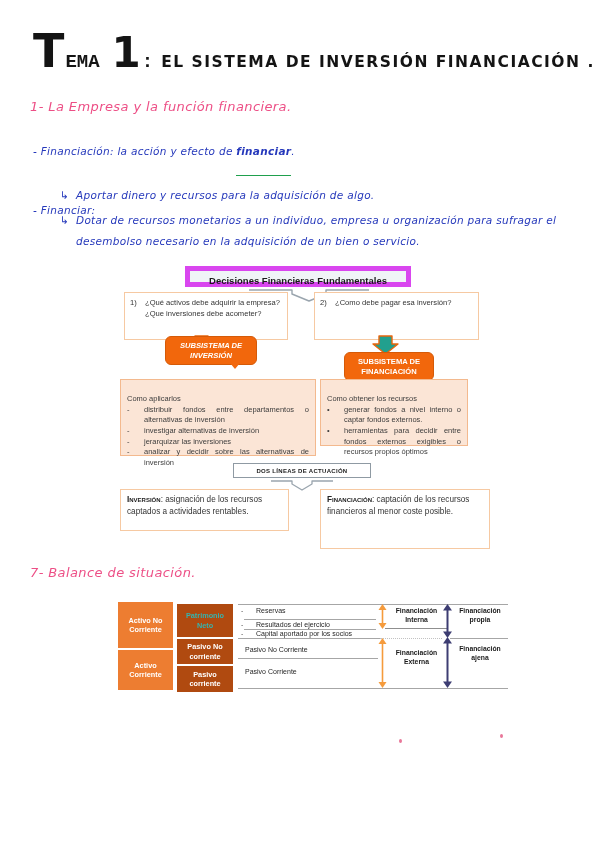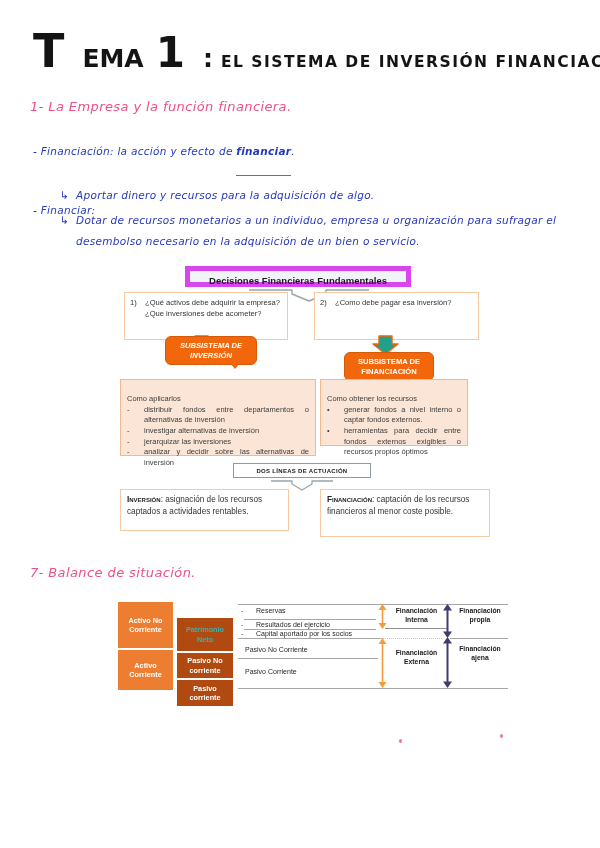--- a/index.html
+++ b/index.html
@@ -7,21 +7,21 @@
   .page {
     position:relative; width:600px; height:848px; margin:0 auto;
     background:#fff; overflow:hidden;
     font-family:"Liberation Sans", sans-serif; color:#1a1a1a;
   }
   
   .hw { font-family:"DejaVu Sans", sans-serif; }
   .title { position:absolute; left:33px; top:28px; display:flex; align-items:baseline; white-space:nowrap; color:#141414; }
   .t-big  { font-size:46px; font-weight:600; line-height:1; }
   .t-one  { margin-left:12px; font-size:42px; }
-  .t-med  { font-size:25px; font-weight:600; margin-left:18px; }
+  .t-med  { font-size:19px; font-weight:600; margin-left:1px;font-family:Liberation Mono, monospace; }
   .t-rest { font-size:15.5px; font-weight:600; letter-spacing:1.5px; margin-left:8px; }
   .hw-pink { position:absolute; color:var(--ink-pink,#ED4F86); font-style:italic; font-size:13px; letter-spacing:.4px; }
   .hw-blue { position:absolute; color:var(--ink-blue,#2538BB); font-style:italic; font-size:10.5px; letter-spacing:.3px; }
   .hw-underline-green { border-bottom:1.7px solid var(--ink-green,#1FA04D); padding-bottom:18px;font-weight:bold; }
   .hw-wrap { width:502px; line-height:21px; }
   .hw-indent { display:flex; }
   .hw-indent .arr { width:16px; flex:0 0 16px; }
   
   .box { position:absolute; background:#fff; }
   .d1-header { left:185px; top:266px; width:226px; height:21px; line-height:20px;
@@ -45,28 +45,28 @@
     font-size:7.5px; color:#3d3d3d; padding:14px 6px; line-height:1.42; }
   .cb1 { left:120px; top:379px; width:196px; height:77px; }
   .cb2 { left:320px; top:379px; width:148px; height:67px; }
   .li-row { display:flex; text-align:justify; }
   .li-row .mk { width:17px; flex:0 0 17px; }
   .banner { left:233px; top:463px; width:138px; height:15px; line-height:14px;
     border:1px solid #8f9aa3; text-align:center; font-weight:bold; font-size:6px; letter-spacing:.3px; }
   .res-box { position:absolute; border:1px solid #f6c9a2; padding:4px 6px; font-size:8.2px;
     color:#333; line-height:1.45; }
   .res1 { left:120px; top:489px; width:169px; height:42px; }
-  .res2 { left:320px; top:489px; width:170px; height:48px; }
+  .res2 { left:320px; top:489px; width:170px; height:60px; }
   .lead { font-variant:small-caps; font-weight:bold; color:#222; }
   
   .bal { position:absolute; left:118px; top:600px; width:390px; height:95px; }
   .col { position:absolute; display:flex; flex-direction:column; }
   .col-assets { left:0; top:2px; width:55px; height:88px;border-radius:6px; }
   .col-assets .cell { background:var(--table-orange,#ED7D31); }
-  .col-liab { left:59px; top:18px; width:56px; height:88px;border-radius:22px; }
+  .col-liab { left:59px; top:4px; width:56px; height:88px;border-radius:22px; }
   .col-liab .cell { background:var(--table-rust,#B04A10); }
   .cell { display:flex; align-items:center; justify-content:center; text-align:center;
     color:#fff; font-weight:bold; font-size:7.3px; line-height:1.3; border-bottom:2px solid #fff; }
   .cell:last-child { border-bottom:none; }
   .cell.teal { color:var(--patrimonio-teal,#35B3AE); }
   .detail { position:absolute; left:120px; top:0; width:270px; height:95px; font-size:7px; color:#262626; }
   .hline { position:absolute; height:1px; background:#a6a6a6; }
   .dline { position:absolute; height:0; border-top:1px dotted #c2c2c2; }
   .d-item { position:absolute; display:flex; }
   .d-item .dash { width:18px; flex:0 0 18px; color:#595959; padding-left:3px; }

